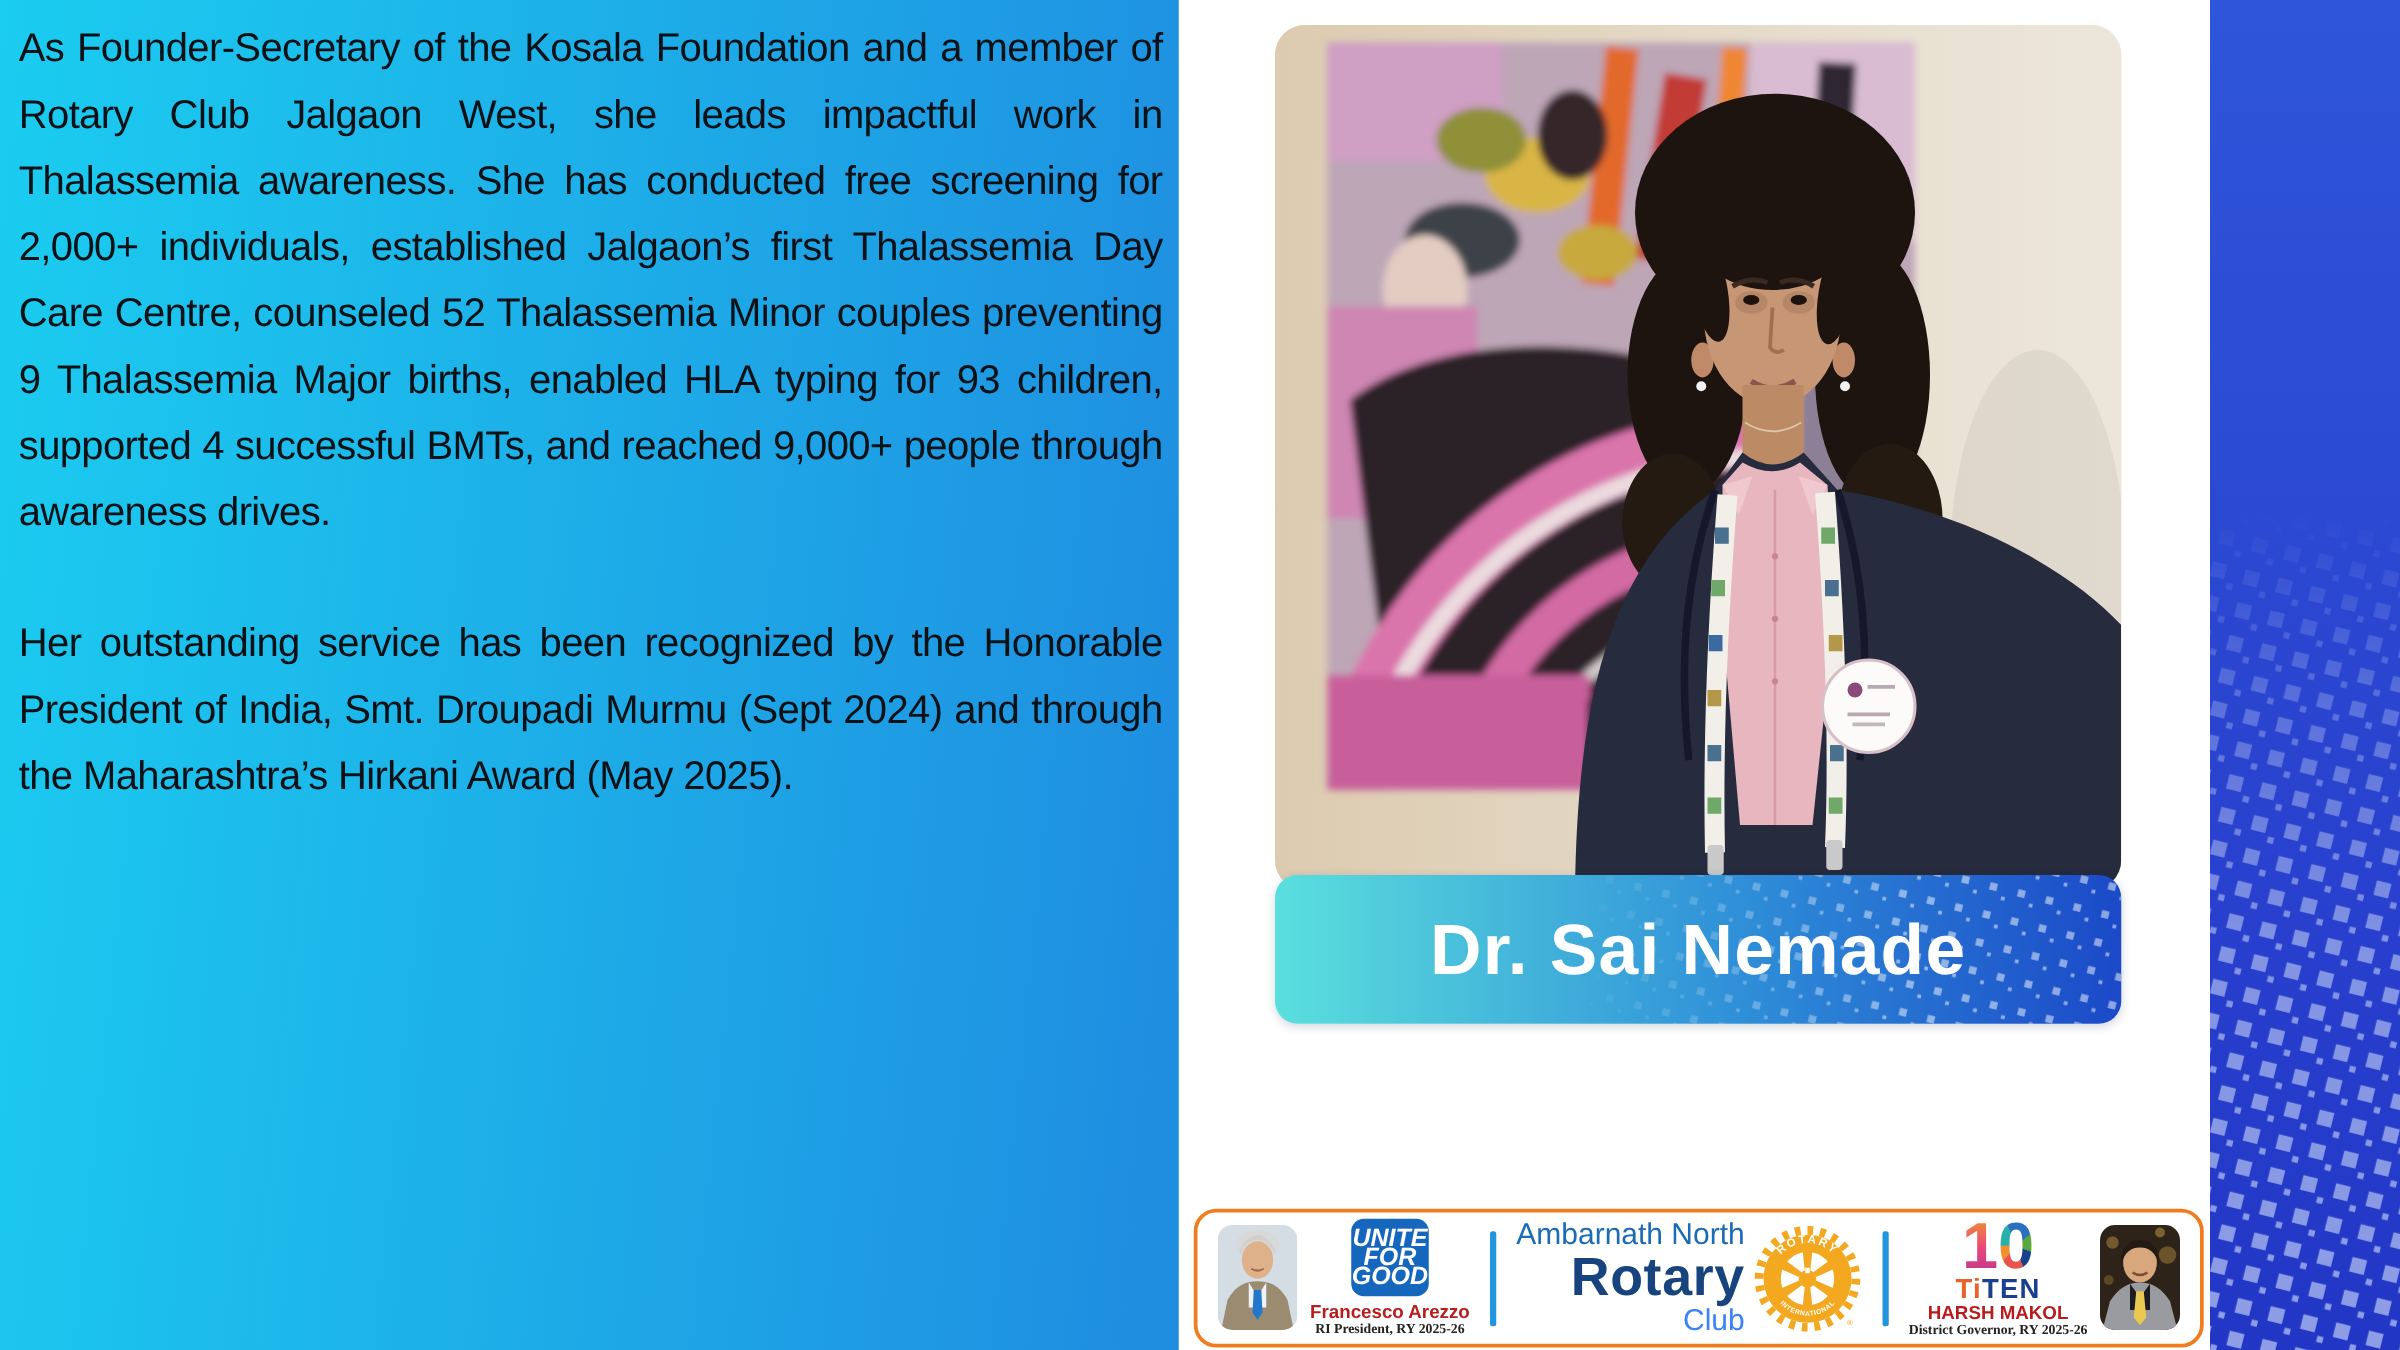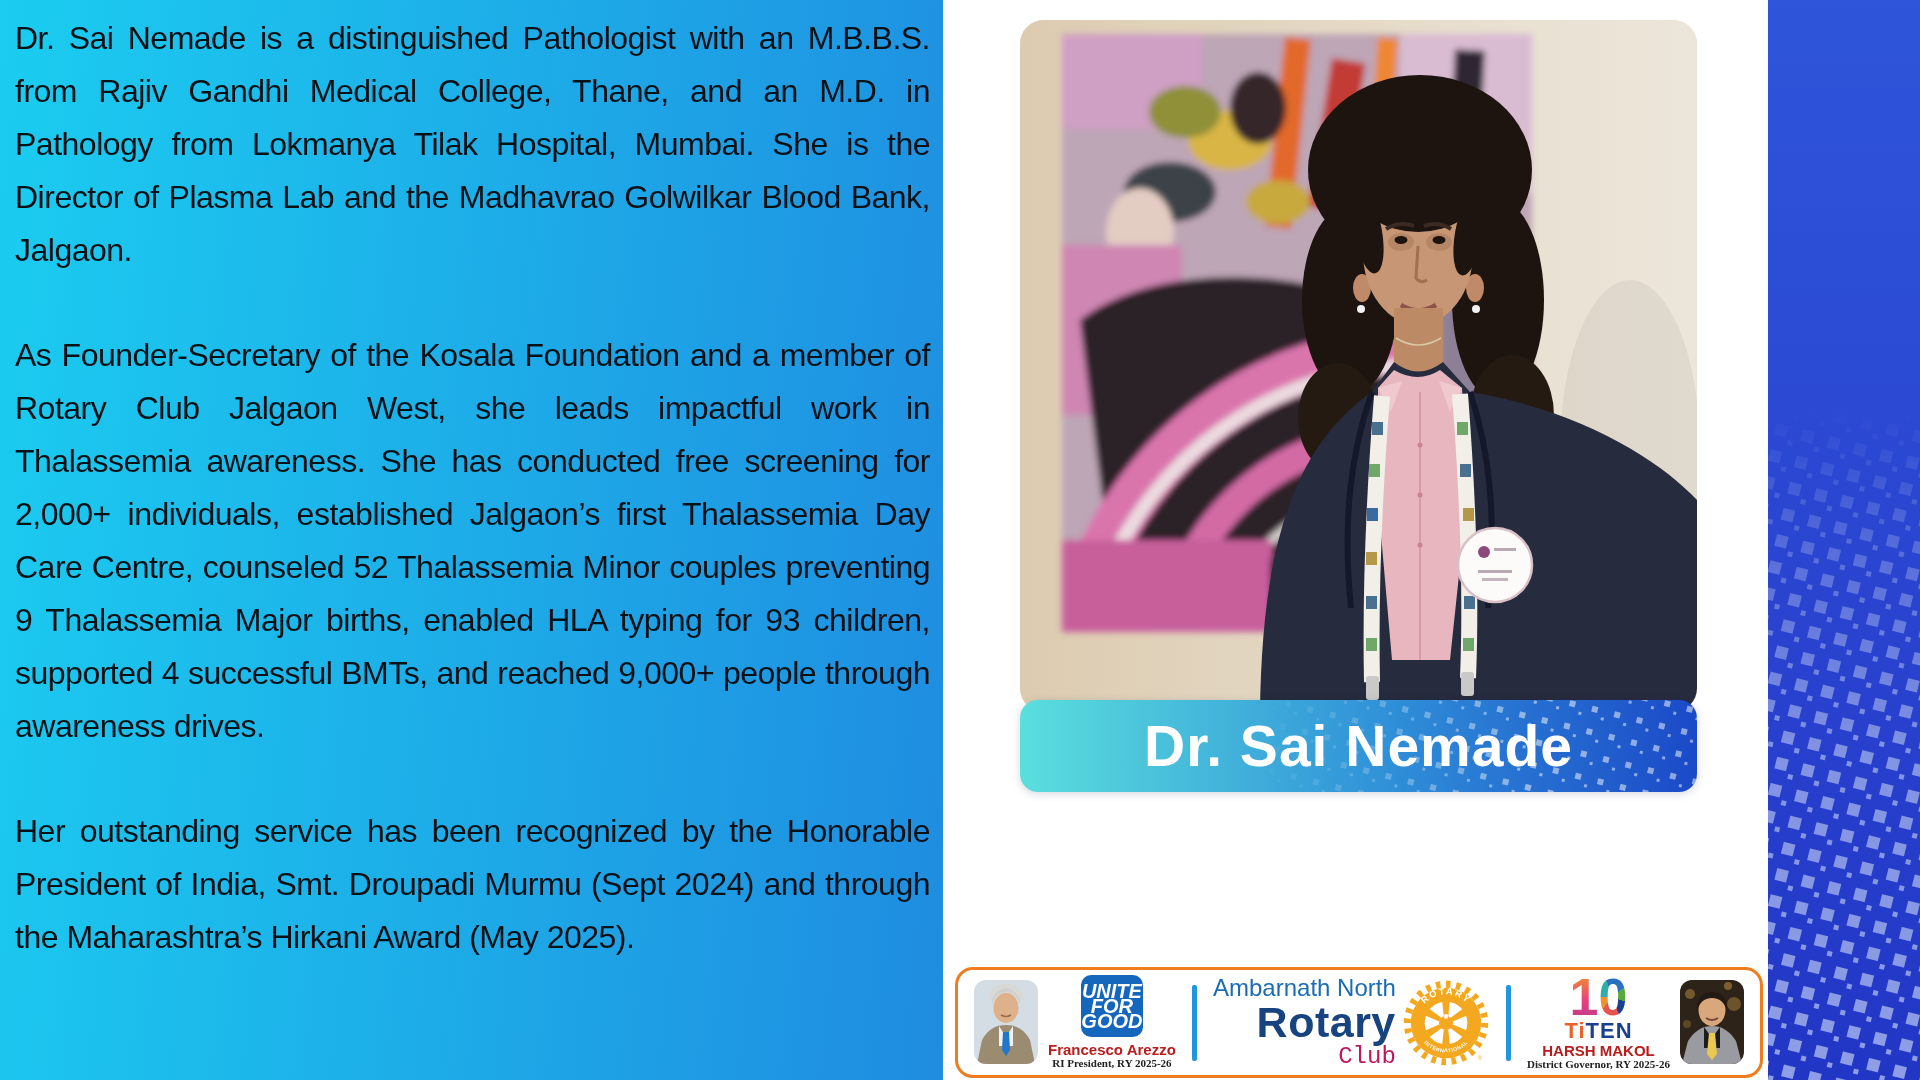--- a/index.html
+++ b/index.html
@@ -18,21 +18,21 @@
   .right-strip{position:absolute;left:1768px;top:0;width:152px;height:1080px;
                background:linear-gradient(180deg,#2e55da 0%,#2a44d0 55%,#2236c6 100%);}
   .right-strip svg{position:absolute;inset:0;}
 
   
   .photo-card{position:absolute;left:1020px;top:20px;width:677px;height:692px;margin:0;
               border-radius:24px;overflow:hidden;background:#e6dcc9;}
   .photo-card svg{display:block;width:100%;height:100%;}
 
   
-  .name-banner{position:absolute;left:1020px;top:700px;width:677px;height:92px;
+  .name-banner{position:absolute;left:1020px;top:700px;width:677px;height:119px;
                border-radius:18px;overflow:hidden;display:flex;align-items:center;justify-content:center;
                background:linear-gradient(90deg,#5adfdd 0%,#2f8fd8 55%,#1b49c8 100%);
                box-shadow:0 2px 8px rgba(20,40,90,.18);}
   .banner-dots{position:absolute;inset:0;}
   .name-text{position:relative;color:#ffffff;font-size:57px;font-weight:bold;letter-spacing:1px;}
 
   
   .footer-bar{position:absolute;left:955px;top:967px;width:808px;height:111px;
               box-sizing:border-box;background:#ffffff;border:3px solid #ef7d1f;border-radius:18px;
               display:flex;align-items:center;justify-content:space-between;padding:0 16px;}
@@ -44,21 +44,21 @@
                width:62px;height:62px;border-radius:10px;background:#1566bd;margin-bottom:4px;}
   .unite-badge span{color:#ffffff;font-style:italic;font-weight:bold;font-size:20px;line-height:15px;}
   .f-name{font-size:15px;font-weight:bold;color:#b91c1c;margin-top:1px;white-space:nowrap;}
   .f-title{font-size:11px;font-weight:bold;color:#222222;white-space:nowrap;font-family:Liberation Serif, serif;}
   .f-divider{width:5px;height:76px;background:#2196df;border-radius:2px;flex:none;margin:0 4px;}
 
   .club-group{gap:6px;justify-content:flex-end;}
   .club-text{display:flex;flex-direction:column;align-items:flex-end;line-height:1;}
   .club-line1{font-size:24px;color:#1b6cb5;margin-bottom:2px;white-space:nowrap;}
   .club-line2{font-size:43px;font-weight:bold;color:#17447e;letter-spacing:.5px;line-height:.95;}
-  .club-line3{font-size:24px;color:#be185d;margin-top:2px;font-family:Liberation Mono, monospace;}
+  .club-line3{font-size:24px;color:#3b82f6;margin-top:2px;}
   .wheel{display:inline-block;width:88px;height:92px;flex:none;}
   .wheel svg{display:block;width:100%;height:100%;}
 
   .titen-logo{display:flex;align-items:flex-end;justify-content:center;line-height:.85;}
   .digit-one{font-size:52px;font-weight:800;
              background:linear-gradient(180deg,#f09030 0%,#e8447c 55%,#c03a8c 100%);
              -webkit-background-clip:text;background-clip:text;color:transparent;
              -webkit-text-fill-color:transparent;}
   .digit-zero{font-size:52px;font-weight:800;
               background:conic-gradient(from -90deg,#2ab0a8 0 70deg,#2b6fc0 70deg 140deg,#58a83c 140deg 200deg,#1b3f8f 200deg 250deg,#e8534e 250deg 310deg,#f09030 310deg 360deg);
@@ -67,21 +67,20 @@
   .titen-word{font-size:22px;font-weight:bold;letter-spacing:1px;line-height:1;margin-top:1px;}
   .titen-word .wa{color:#e8622a;}
   .titen-word .wb{color:#1b3f8f;}
 </style>
 </head>
 <body>
 
 <div class="page">
 
   <section class="bio-panel">
-    <p class="bio-p">Dr. Sai Nemade is a distinguished Pathologist with an M.B.B.S. from Rajiv Gandhi Medical College, Thane, and an M.D. in Pathology from Lokmanya Tilak Hospital, Mumbai. She is the Director of Plasma Lab and the Madhavrao Golwilkar Blood Bank, Jalgaon.</p>
     <p class="bio-p">As Founder-Secretary of the Kosala Foundation and a member of Rotary Club Jalgaon West, she leads impactful work in Thalassemia awareness. She has conducted free screening for 2,000+ individuals, established Jalgaon’s first Thalassemia Day Care Centre, counseled 52 Thalassemia Minor couples preventing 9 Thalassemia Major births, enabled HLA typing for 93 children, supported 4 successful BMTs, and reached 9,000+ people through awareness drives.</p>
     <p class="bio-p">Her outstanding service has been recognized by the Honorable President of India, Smt. Droupadi Murmu (Sept 2024) and through the Maharashtra’s Hirkani Award (May 2025).</p>
   </section>
 
   <aside class="right-strip">
     <svg width="152" height="1080" viewBox="0 0 152 1080">
       <defs>
         <pattern id="diam" width="27" height="27" patternUnits="userSpaceOnUse" patternTransform="rotate(14)">
           <rect x="3" y="3" width="12" height="12" fill="#aab9ee"></rect>
           <rect x="18" y="17" width="5" height="5" fill="#aab9ee"></rect>

